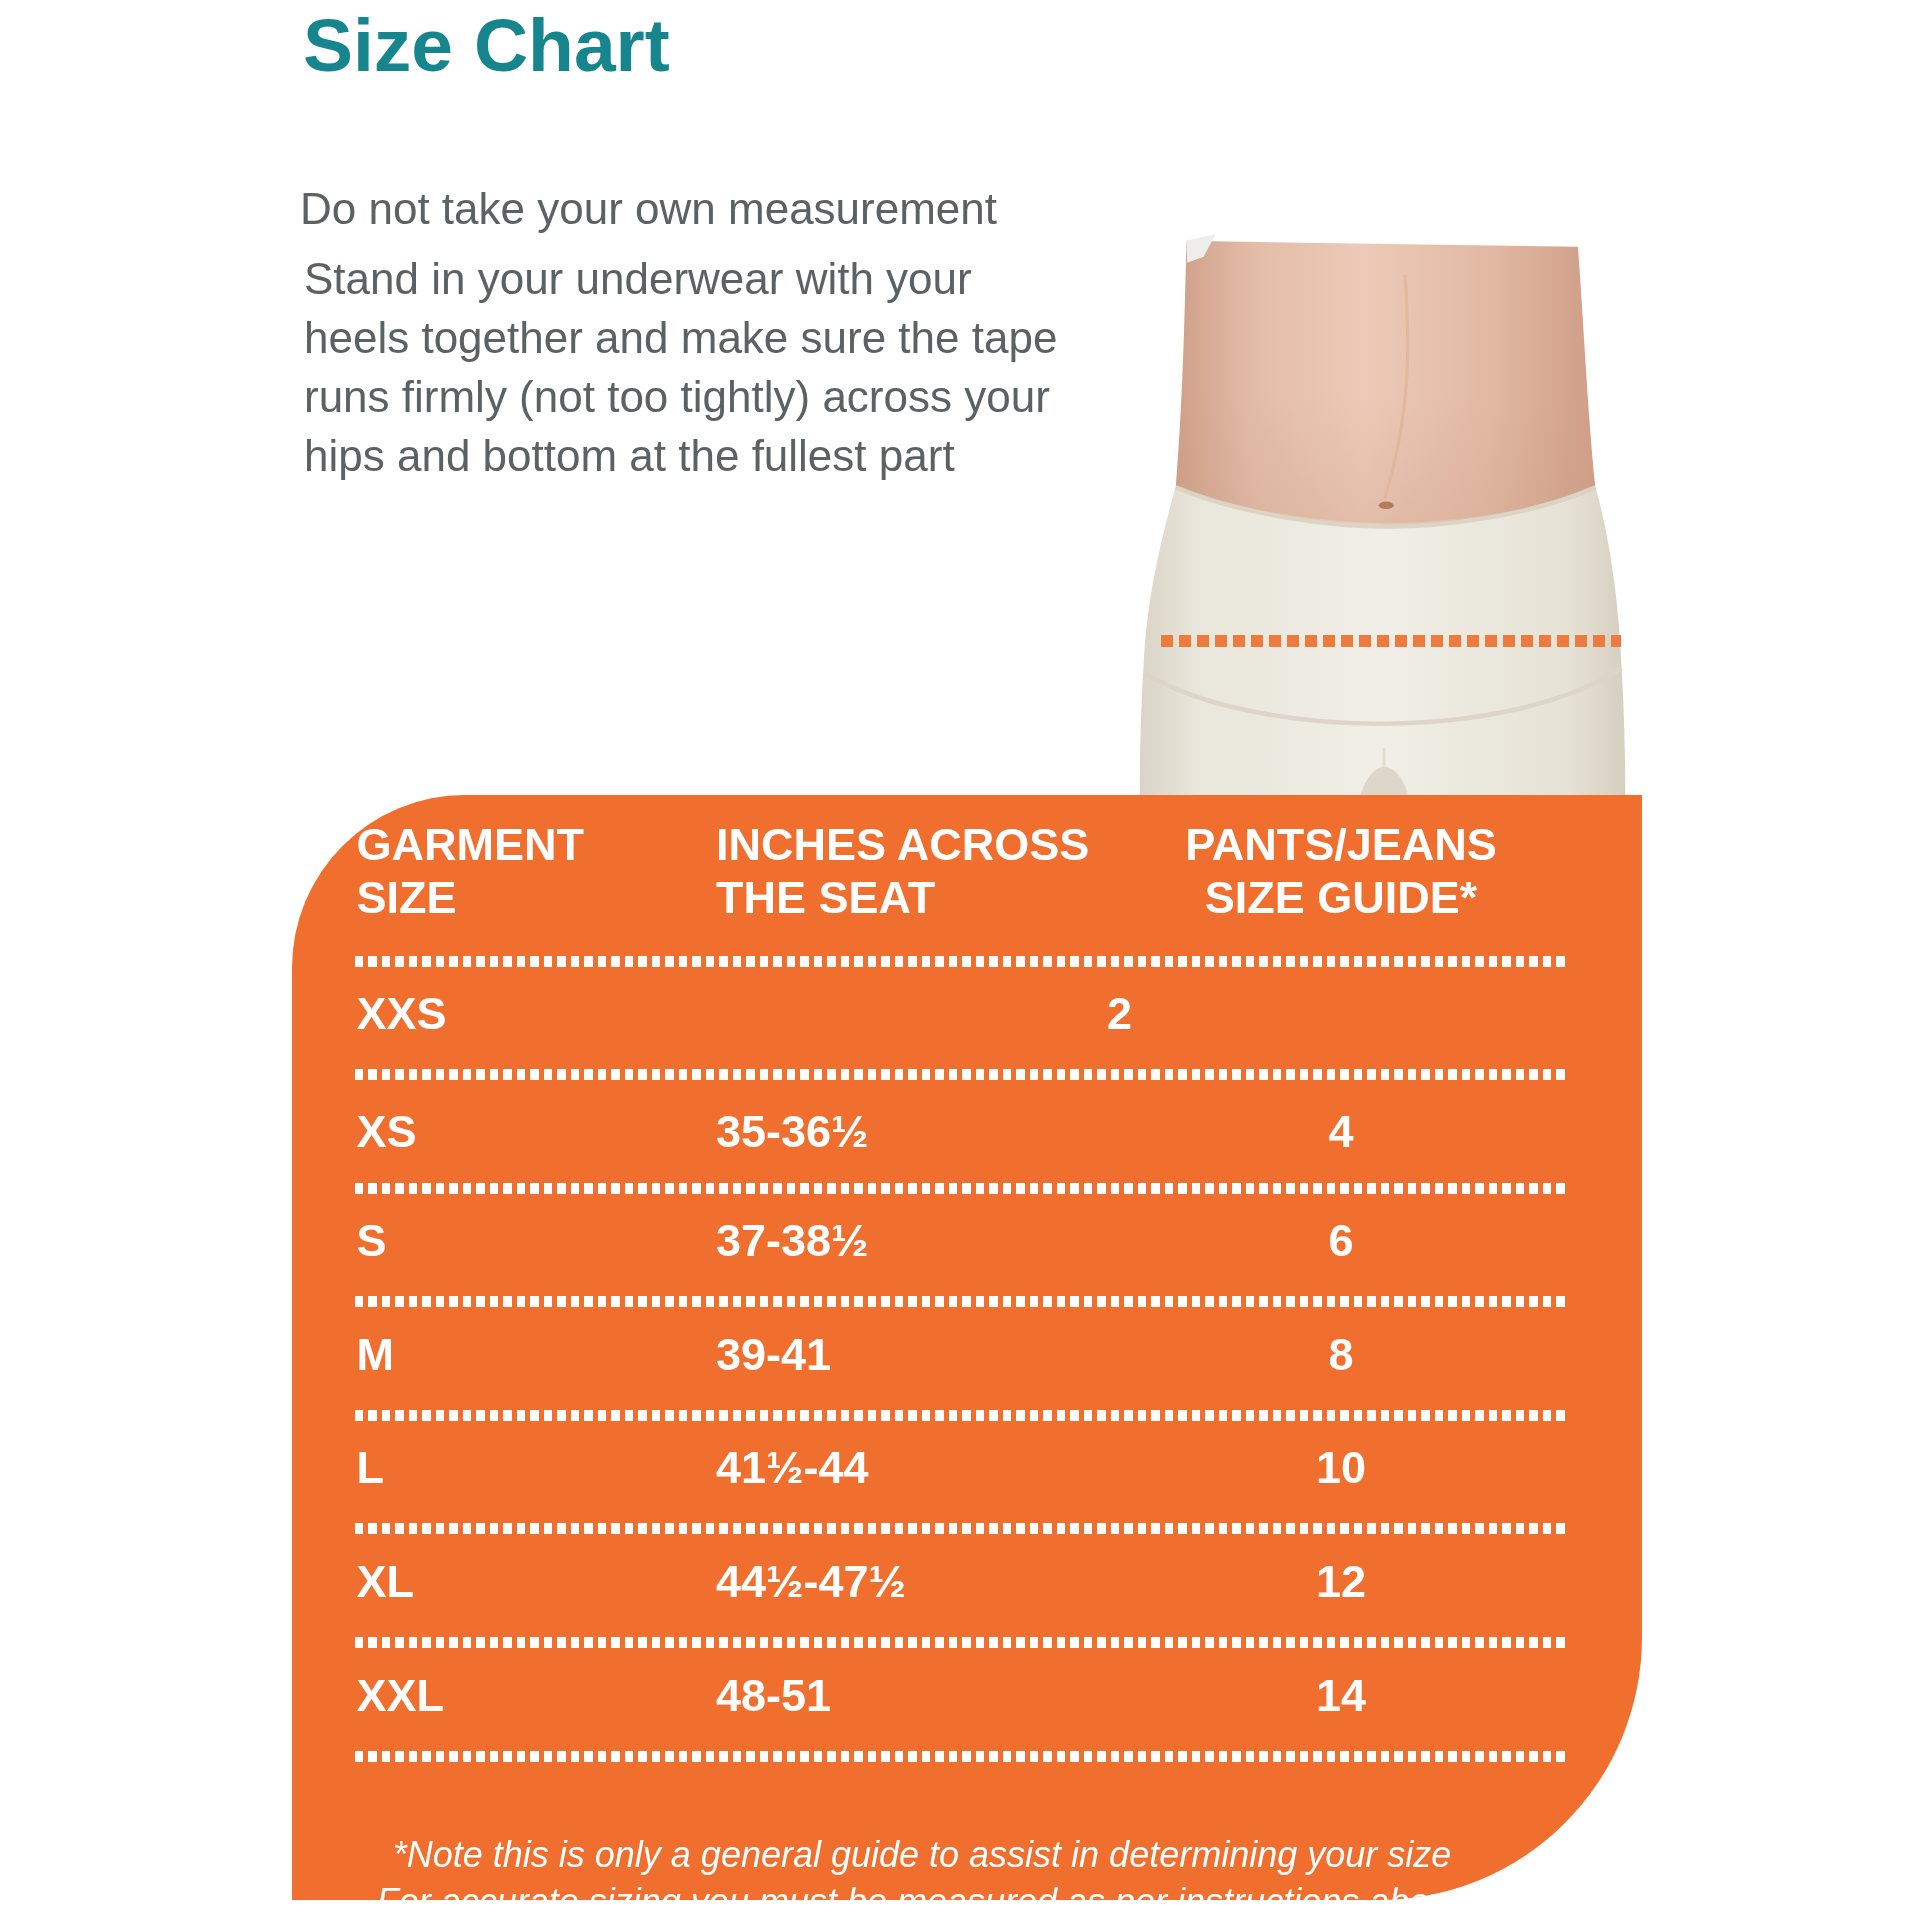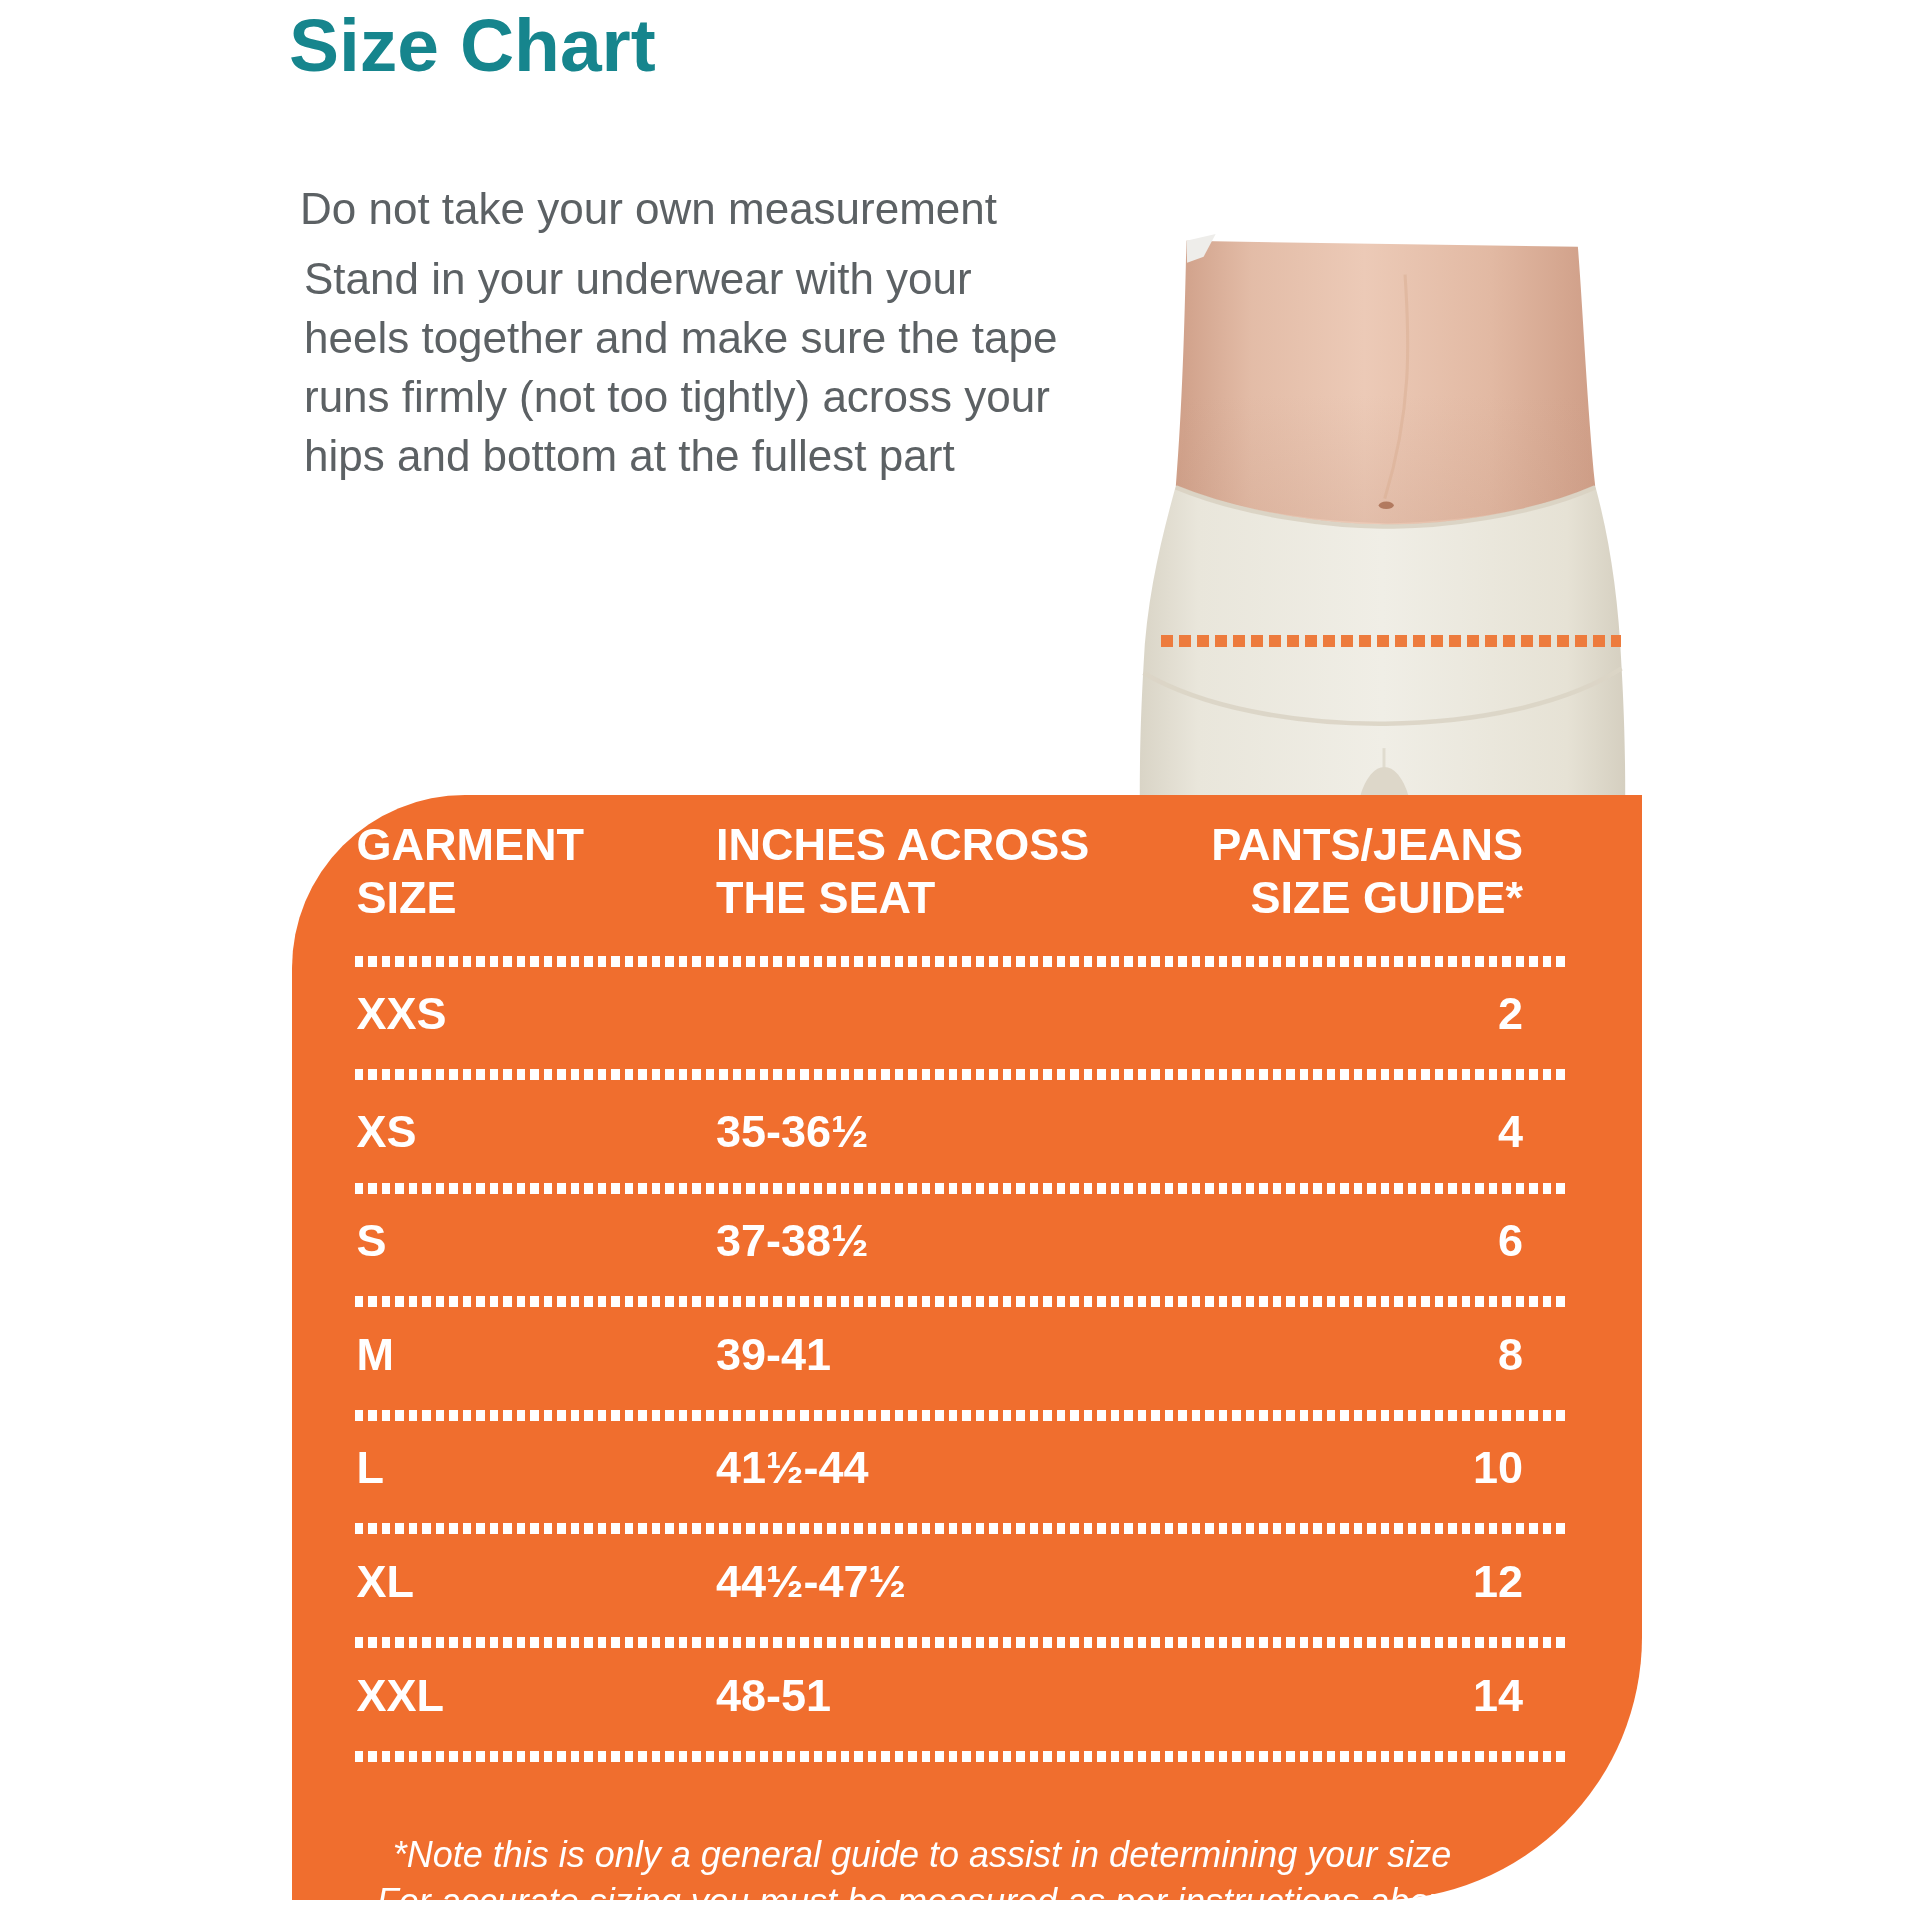--- a/index.html
+++ b/index.html
@@ -2,21 +2,21 @@
 <html style="font-size:12px"><head>
 <meta charset="utf-8">
 <style>
   html,body{margin:0;padding:0;background:#ffffff;}
   .canvas{
     position:relative;width:1924px;height:1924px;background:#ffffff;overflow:hidden;
     font-family:"Liberation Sans", sans-serif;
   }
   
   .page-title{
-    position:absolute;left:289px;top:7.5px;
+    position:absolute;left:303px;top:7.5px;
     font-size:75px;font-weight:700;line-height:1;color:#16858d;letter-spacing:0px;text-align:center;
   }
   .intro-line1{
     position:absolute;left:300px;top:182px;
     font-size:44px;line-height:53px;color:#5c6164;
   }
   .intro-para{
     position:absolute;left:304px;top:249px;
     font-size:44px;line-height:59px;color:#5c6164;
   }
@@ -34,21 +34,21 @@
   .t-head{
     position:absolute;left:63px;top:22.5px;width:1213px;display:flex;
     font-size:45px;font-weight:700;line-height:53px;
   }
   .t-row{
     position:absolute;left:63px;width:1213px;display:flex;
     font-size:45px;font-weight:700;line-height:45px;
   }
   .c-size{width:361px;text-align:left;padding-left:1.5px;box-sizing:border-box;}
   .c-inches{width:443px;text-align:left;}
-  .c-pants{flex:1;text-align:right;padding-right:45px;box-sizing:border-box;}
+  .c-pants{flex:1;text-align:center;padding-right:45px;box-sizing:border-box;}
   .dots{
     position:absolute;left:63px;width:1213px;height:11.3px;
     background:repeating-linear-gradient(90deg,#ffffff 0 8.3px,transparent 8.3px 13.5px);
   }
   .t-note{
     position:absolute;left:63px;top:1036px;width:1213px;box-sizing:border-box;padding-right:79px;
     text-align:center;font-size:36px;font-style:italic;line-height:47px;font-weight:400;
   }
 </style>
 </head>

